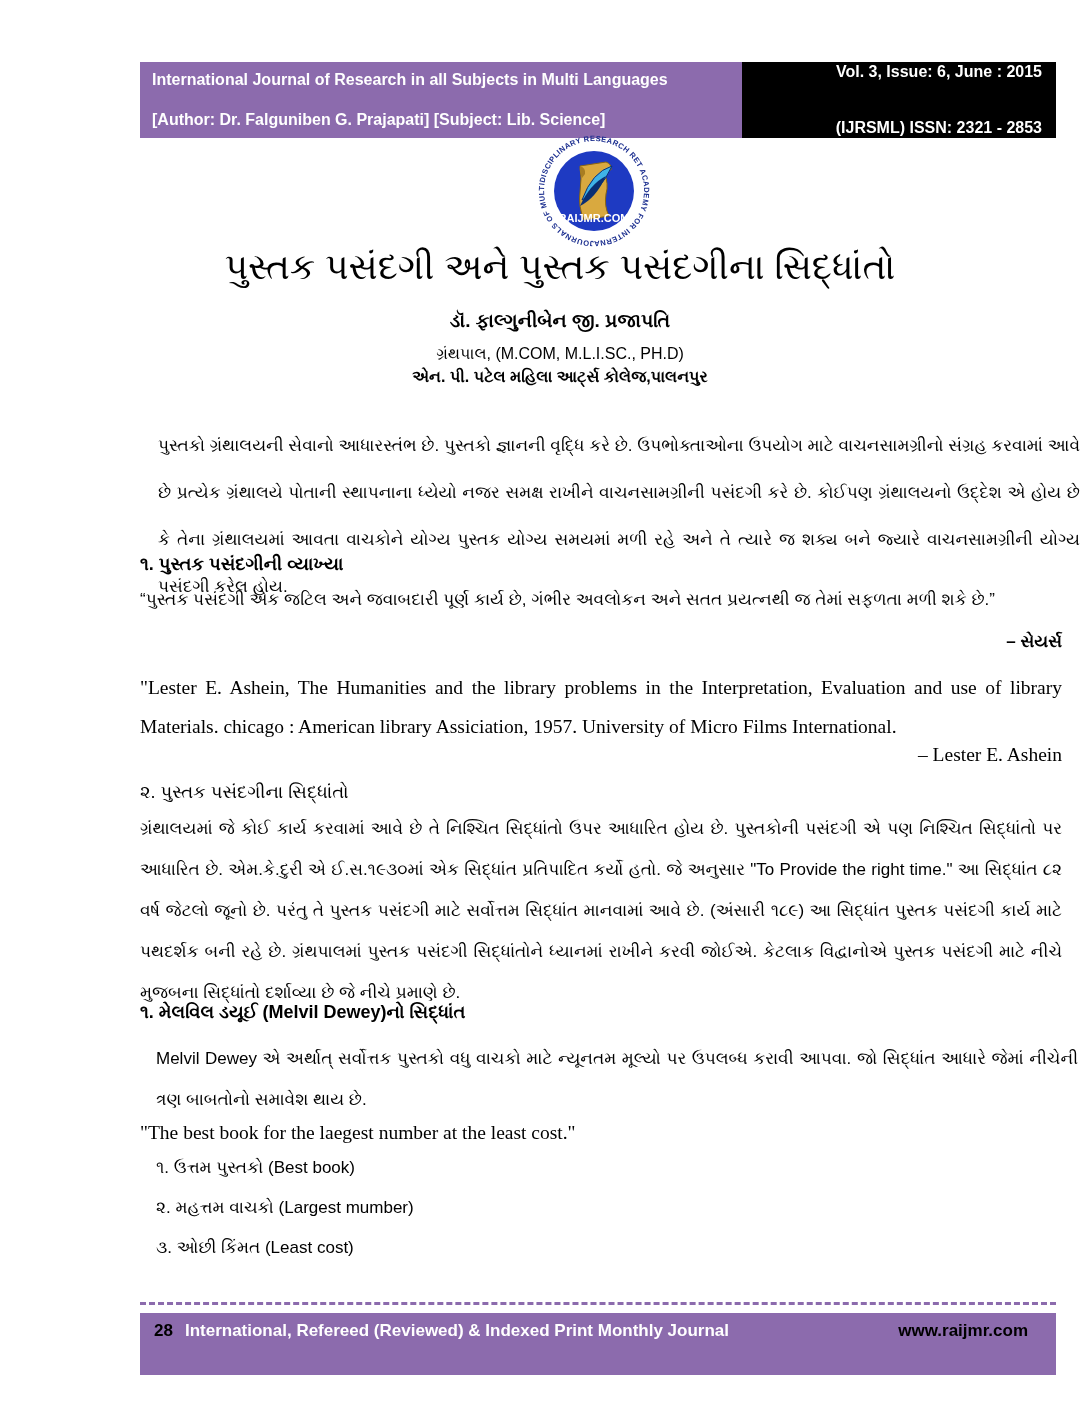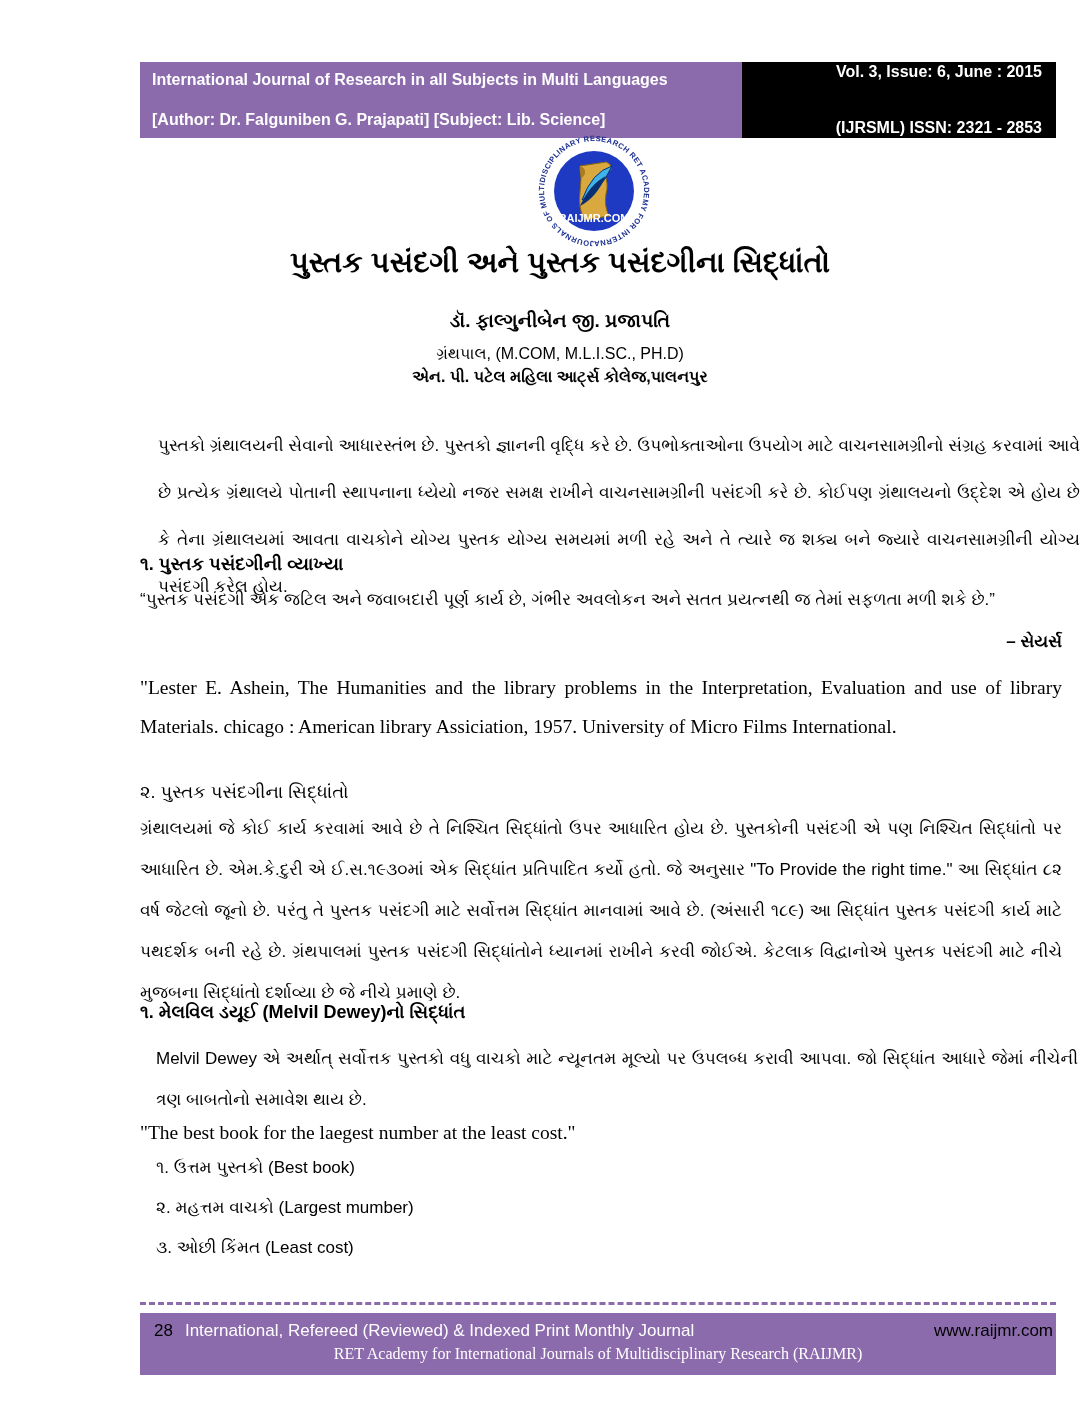--- a/index.html
+++ b/index.html
@@ -20,42 +20,42 @@
     flex:1; background:#8c6bad; color:#fff; font-weight:bold; font-size:16px;
     padding:9px 12px; display:flex; flex-direction:column; justify-content:space-between;
   }
   .header-right {
     width:314px; background:#000; color:#fff; font-weight:bold; font-size:16px;
     padding:1px 14px; display:flex; flex-direction:column; justify-content:space-between; text-align:right;
   }
   
   .logo { position:absolute; left:500px; top:134px; width:156px; height:114px; }
   
-  .title { position:absolute; left:84px; top:246px; width:920px; text-align:center; font-size:29px; font-weight:bold; }
+  .title { position:absolute; left:84px; top:246px; width:920px; text-align:center; font-size:36px; font-weight:normal; }
   .author { position:absolute; left:84px; top:310px; width:920px; text-align:center; font-size:19px; font-weight:bold; }
   .role { position:absolute; left:84px; top:345px; width:920px; text-align:center; font-size:16px; }
   .affiliation { position:absolute; left:84px; top:368px; width:920px; text-align:center; font-size:16px; font-weight:bold; }
   
   .intro { position:absolute; left:142px; top:422px; width:922px; font-size:17px; line-height:47px; text-align:justify; }
   .s1h   { position:absolute; left:124px; top:554px; font-size:18px; font-weight:bold; }
   .quote { position:absolute; left:124px; top:590px; width:922px; font-size:17px; }
   .attrib1 { position:absolute; left:124px; top:632px; width:922px; text-align:right; font-weight:bold; font-size:17px; }
   .enquote { position:absolute; left:124px; top:668px; width:922px; font-family:"Liberation Serif", serif; font-size:19.5px; line-height:39px; text-align:justify; }
   .attrib2 { position:absolute; left:124px; top:744px; width:922px; text-align:right; font-family:"Liberation Serif", serif; font-size:19.5px; }
   .s2h   { position:absolute; left:124px; top:782px; font-size:18px; font-weight:normal; }
   .body2 { position:absolute; left:124px; top:808px; width:922px; font-size:17px; line-height:41px; text-align:justify; }
   .subh  { position:absolute; left:124px; top:1002px; font-size:18px; font-weight:bold; }
   .body3 { position:absolute; left:140px; top:1038px; width:922px; font-size:17px; line-height:41px; text-align:justify; }
   .enquote2 { position:absolute; left:124px; top:1122px; width:922px; font-family:"Liberation Serif", serif; font-size:19.5px; }
   .listitem { position:absolute; left:140px; font-size:17px; }
   .li1 { top:1158px; } .li2 { top:1198px; } .li3 { top:1238px; }
   
   .rule { position:absolute; left:124px; top:1302px; width:916px; border-top:3px dashed #8c6bad; }
   .footer { position:absolute; left:124px; top:1313px; width:916px; height:62px; background:#8c6bad; color:#fff; }
-  .frow1 { display:flex; align-items:baseline; gap:12px; padding:8px 3px 0 14px; font-weight:normal; font-size:17px; }
+  .frow1 { display:flex; align-items:baseline; gap:12px; padding:8px 28px 0 14px; font-weight:bold; font-size:17px; }
   .pageno { color:#000; }
   .fsite { margin-left:auto; color:#000; }
   .frow2 { text-align:center; font-family:"Liberation Serif", serif; font-size:16px; padding-top:4px; color:#fff; }
 </style>
 </head>
 <body>
 
 <div class="page">
 
   <div class="header">
@@ -95,35 +95,35 @@
   <div class="role">ગ્રંથપાલ, (M.COM, M.L.I.SC., PH.D)</div>
   <div class="affiliation">એન. પી. પટેલ મહિલા આર્ટ્સ કોલેજ,પાલનપુર</div>
 
   <div class="intro">પુસ્તકો ગ્રંથાલયની સેવાનો આધારસ્તંભ છે. પુસ્તકો જ્ઞાનની વૃદ્ધિ કરે છે. ઉપભોક્તાઓના ઉપયોગ માટે વાચનસામગ્રીનો સંગ્રહ કરવામાં આવે છે પ્રત્યેક ગ્રંથાલયે પોતાની સ્થાપનાના ધ્યેયો નજર સમક્ષ રાખીને વાચનસામગ્રીની પસંદગી કરે છે. કોઈપણ ગ્રંથાલયનો ઉદ્દેશ એ હોય છે કે તેના ગ્રંથાલયમાં આવતા વાચકોને યોગ્ય પુસ્તક યોગ્ય સમયમાં મળી રહે અને તે ત્યારે જ શક્ય બને જ્યારે વાચનસામગ્રીની યોગ્ય પસંદગી કરેલ હોય.</div>
 
   <div class="s1h">૧. પુસ્તક પસંદગીની વ્યાખ્યા</div>
   <div class="quote">“પુસ્તક પસંદગી એક જટિલ અને જવાબદારી પૂર્ણ કાર્ય છે, ગંભીર અવલોકન અને સતત પ્રયત્નથી જ તેમાં સફળતા મળી શકે છે.”</div>
   <div class="attrib1">– સેયર્સ</div>
 
   <div class="enquote">"Lester E. Ashein, The Humanities and the library problems in the Interpretation, Evaluation and use of library Materials. chicago : American library Assiciation, 1957. University of Micro Films International.</div>
+  <div class="attrib2">– Lester E. Ashein</div>
 
   <div class="s2h">૨. પુસ્તક પસંદગીના સિદ્ધાંતો</div>
   <div class="body2">ગ્રંથાલયમાં જે કોઈ કાર્ય કરવામાં આવે છે તે નિશ્ચિત સિદ્ધાંતો ઉપર આધારિત હોય છે. પુસ્તકોની પસંદગી એ પણ નિશ્ચિત સિદ્ધાંતો પર આધારિત છે. એમ.કે.દુરી એ ઈ.સ.૧૯૩૦માં એક સિદ્ધાંત પ્રતિપાદિત કર્યો હતો. જે અનુસાર "To Provide the right time." આ સિદ્ધાંત ૮૨ વર્ષ જેટલો જૂનો છે. પરંતુ તે પુસ્તક પસંદગી માટે સર્વોત્તમ સિદ્ધાંત માનવામાં આવે છે. (અંસારી ૧૮૯) આ સિદ્ધાંત પુસ્તક પસંદગી કાર્ય માટે પથદર્શક બની રહે છે. ગ્રંથપાલમાં પુસ્તક પસંદગી સિદ્ધાંતોને ધ્યાનમાં રાખીને કરવી જોઈએ. કેટલાક વિદ્વાનોએ પુસ્તક પસંદગી માટે નીચે મુજબના સિદ્ધાંતો દર્શાવ્યા છે જે નીચે પ્રમાણે છે.</div>
 
   <div class="subh">૧.  મેલવિલ ડયૂઈ (Melvil Dewey)નો સિદ્ધાંત</div>
   <div class="body3">Melvil Dewey એ અર્થાત્ સર્વોત્તક પુસ્તકો વધુ વાચકો માટે ન્યૂનતમ મૂલ્યો પર ઉપલબ્ધ કરાવી આપવા. જો સિદ્ધાંત આધારે જેમાં નીચેની ત્રણ બાબતોનો સમાવેશ થાય છે.</div>
   <div class="enquote2">"The best book for the laegest number at the least cost."</div>
 
   <div class="listitem li1">૧. ઉત્તમ પુસ્તકો (Best book)</div>
   <div class="listitem li2">૨. મહત્તમ વાચકો (Largest mumber)</div>
   <div class="listitem li3">૩. ઓછી કિંમત (Least cost)</div>
 
   <div class="rule"></div>
   <div class="footer">
     <div class="frow1">
       <span class="pageno">28</span>
       <span class="flabel">International, Refereed (Reviewed) &amp; Indexed Print Monthly Journal</span>
       <span class="fsite">www.raijmr.com</span>
     </div>
-    <div class="frow2">RET Academy for International Journals of Multidisciplinary Research (RAIJMR)</div>
   </div>
 
 </div>
 
 </body></html>

